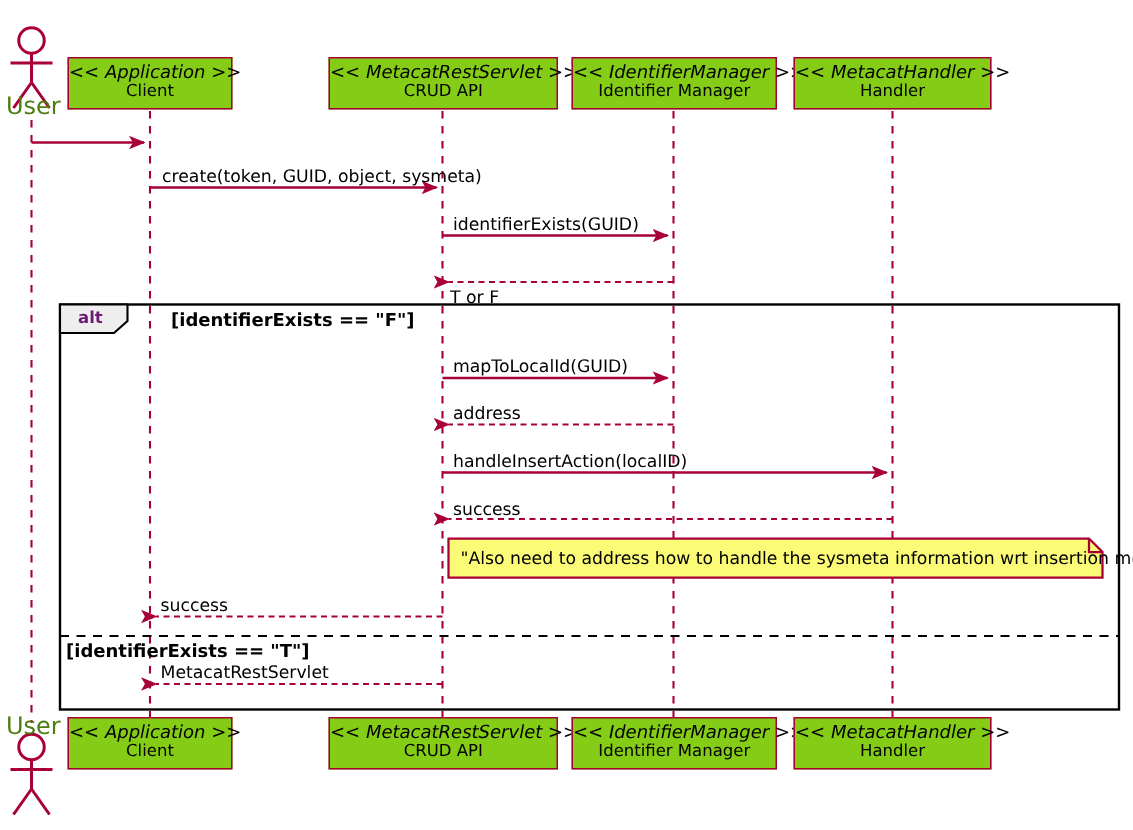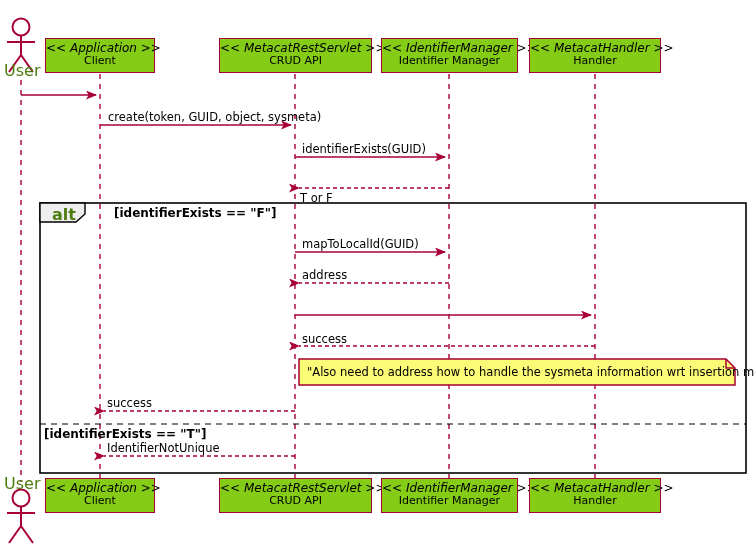--- a/index.html
+++ b/index.html
@@ -60,23 +60,23 @@
   .msg-label {
     position: absolute;
     font-size: 11.5px;
     color: #000000;
     white-space: nowrap;
     z-index: 6;
   }
   
   .frag-tab-label {
     position: absolute;
-    font-size: 16px;
+    font-size: 11px;
     font-weight: bold;
-    color: #4d7c0f;
+    color: #701a75;
     z-index: 7;
   }
   .frag-cond {
     position: absolute;
     font-size: 12px;
     font-weight: bold;
     color: #000000;
     white-space: nowrap;
     z-index: 7;
   }
@@ -207,26 +207,27 @@
   <div class="msg-label" style="left:302px; top:142px;">identifierExists(GUID)</div>
 
   <div class="msg-label" style="left:108px; top:110px;">create(token, GUID, object, sysmeta)</div>
 
   <div class="msg-label" style="left:300px; top:174px;margin-top:17px;">T or F</div>
 
   <div class="msg-label" style="left:302px; top:237px;text-align:center;">mapToLocalId(GUID)</div>
 
   <div class="msg-label" style="left:302px; top:268px;">address</div>
 
+  <div class="msg-label" style="left:302px; top:300px;">handleInsertAction(localID)</div>
 
   <div class="msg-label" style="left:302px; top:332px;">success</div>
 
   <div class="msg-label" style="left:107px; top:396px;">success</div>
 
-  <div class="msg-label" style="left:107px; top:441px;">IdentifierNotUnique</div>
+  <div class="msg-label" style="left:107px; top:441px;">MetacatRestServlet</div>
 
   <div class="frag-tab-label" style="left:52px; top:205px;">alt</div>
 
   <div class="frag-cond" style="left:114px; top:206px;">[identifierExists == "F"]</div>
 
   <div class="frag-cond" style="left:44px; top:427px;">[identifierExists == "T"]</div>
 
   <div class="note-text" style="left:307px; top:365px;">"Also need to address how to handle the sysmeta information wrt insertion methods"</div>
 
 </div>

